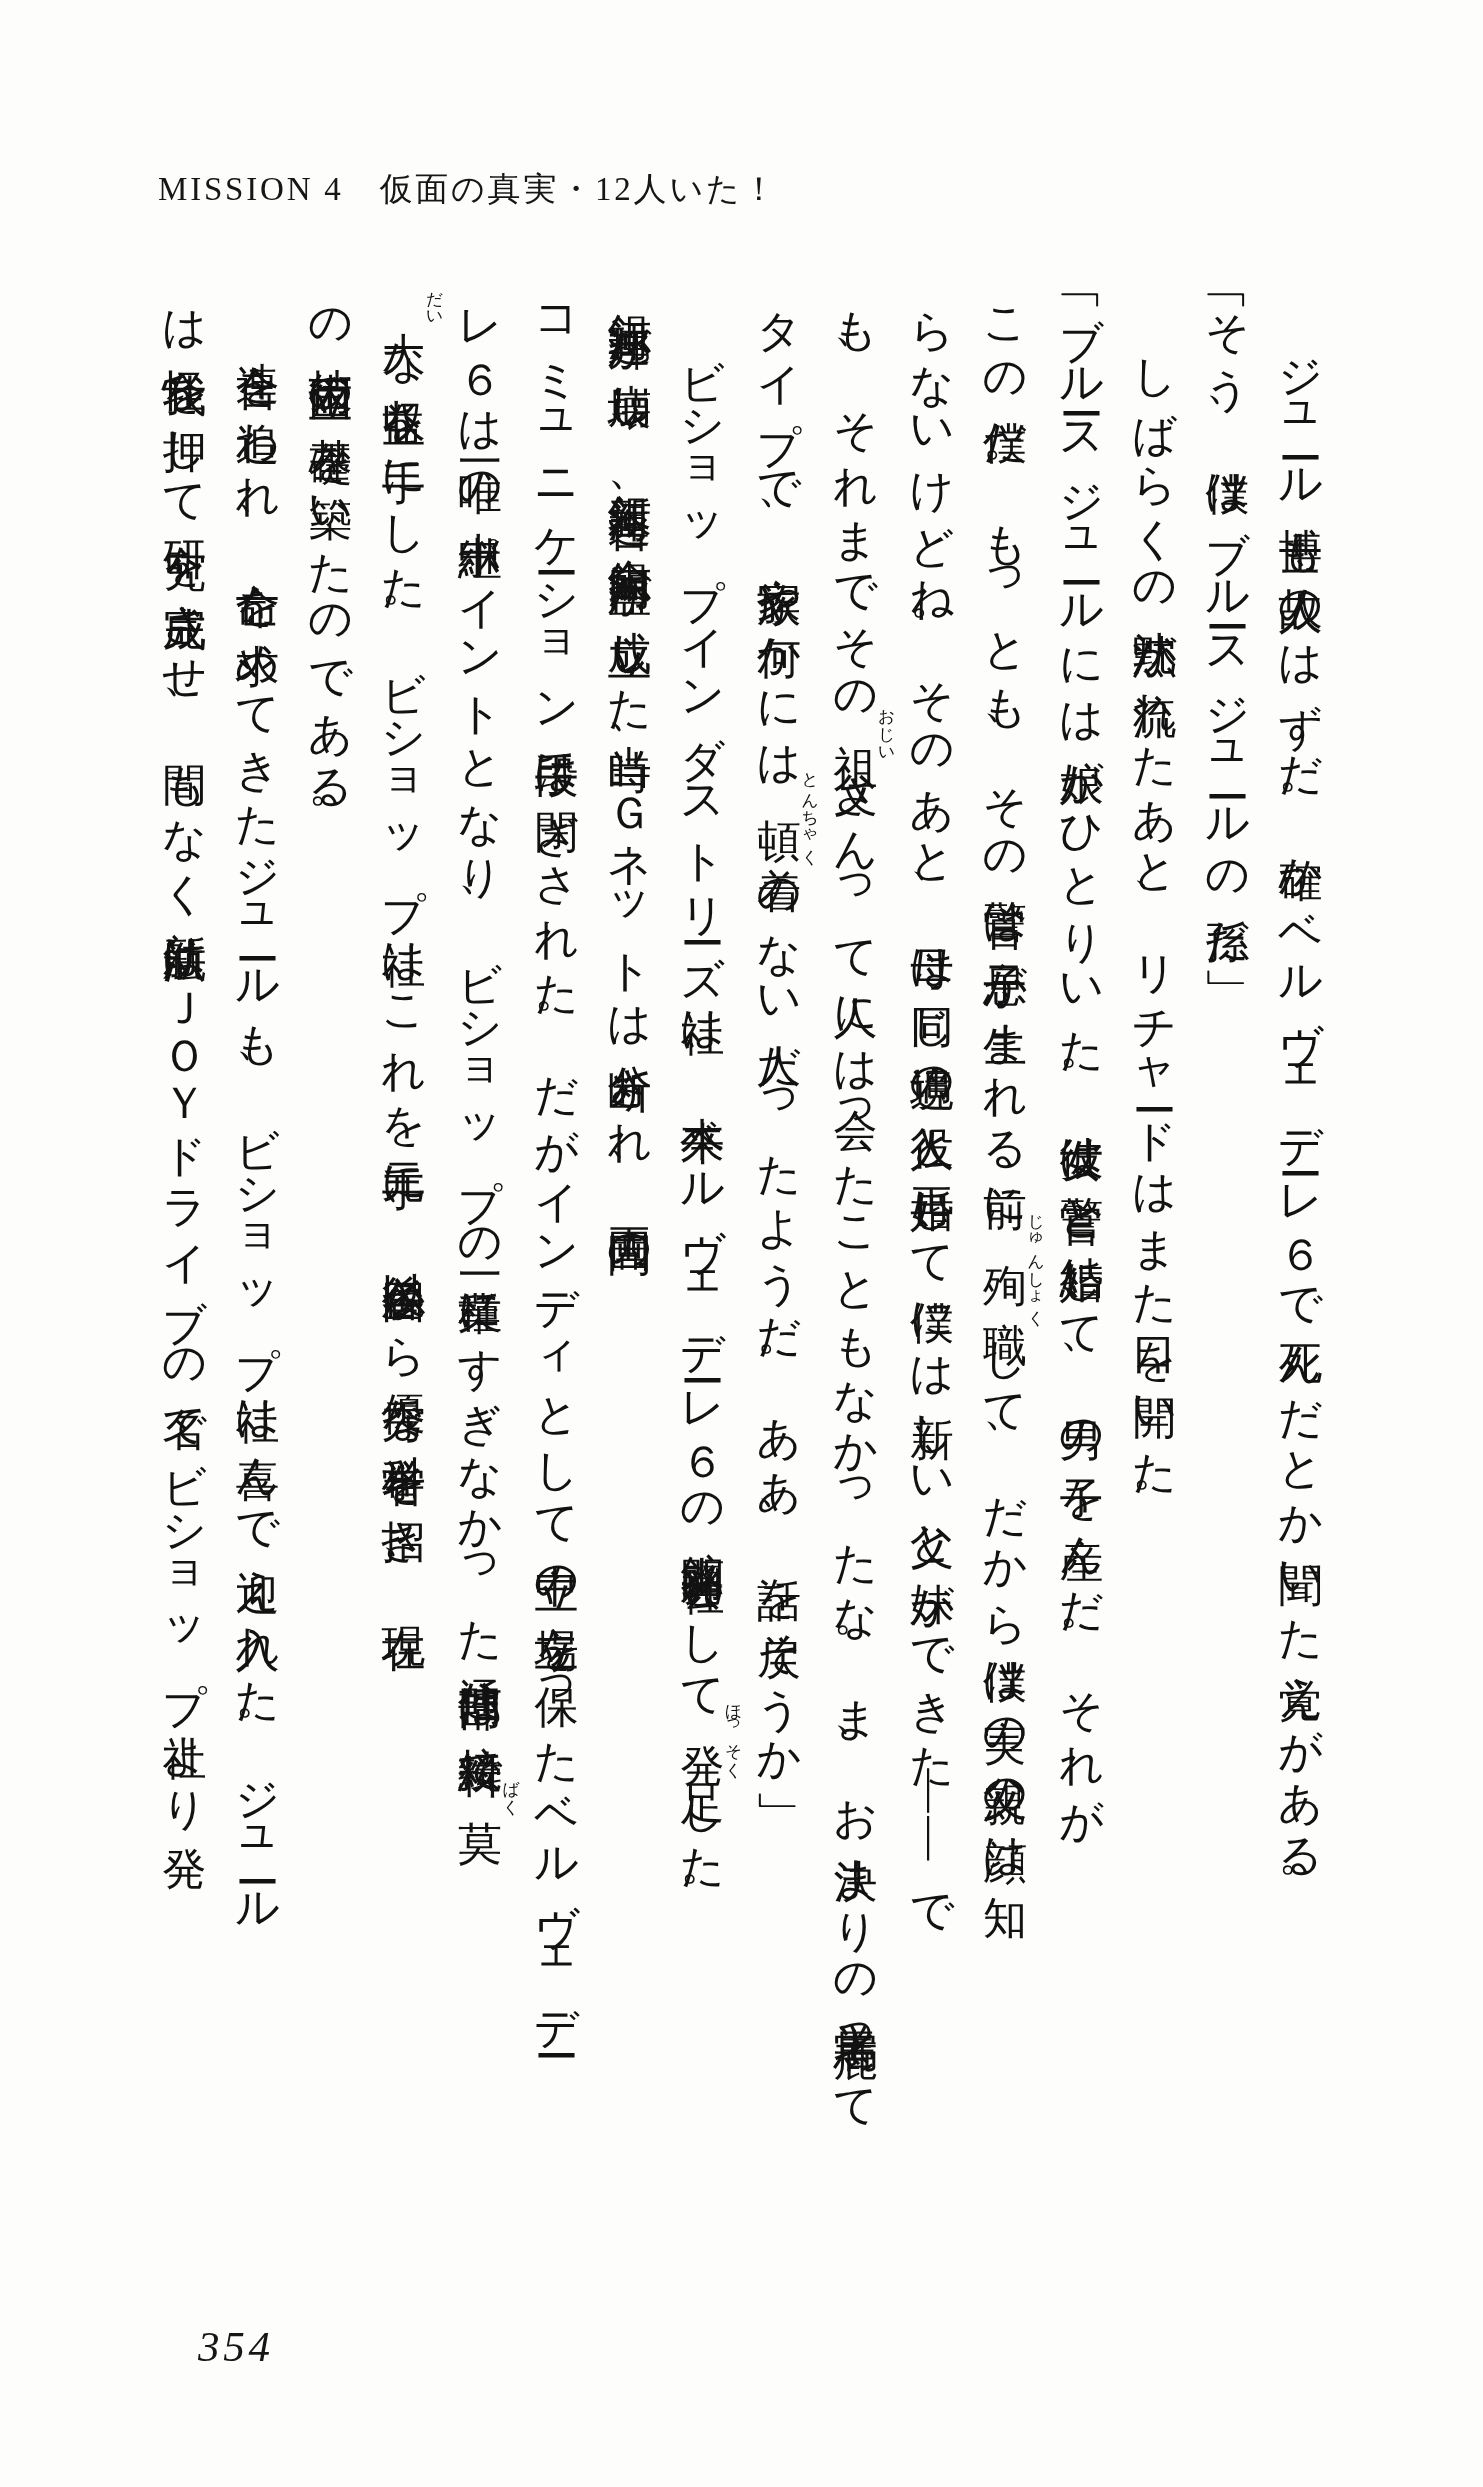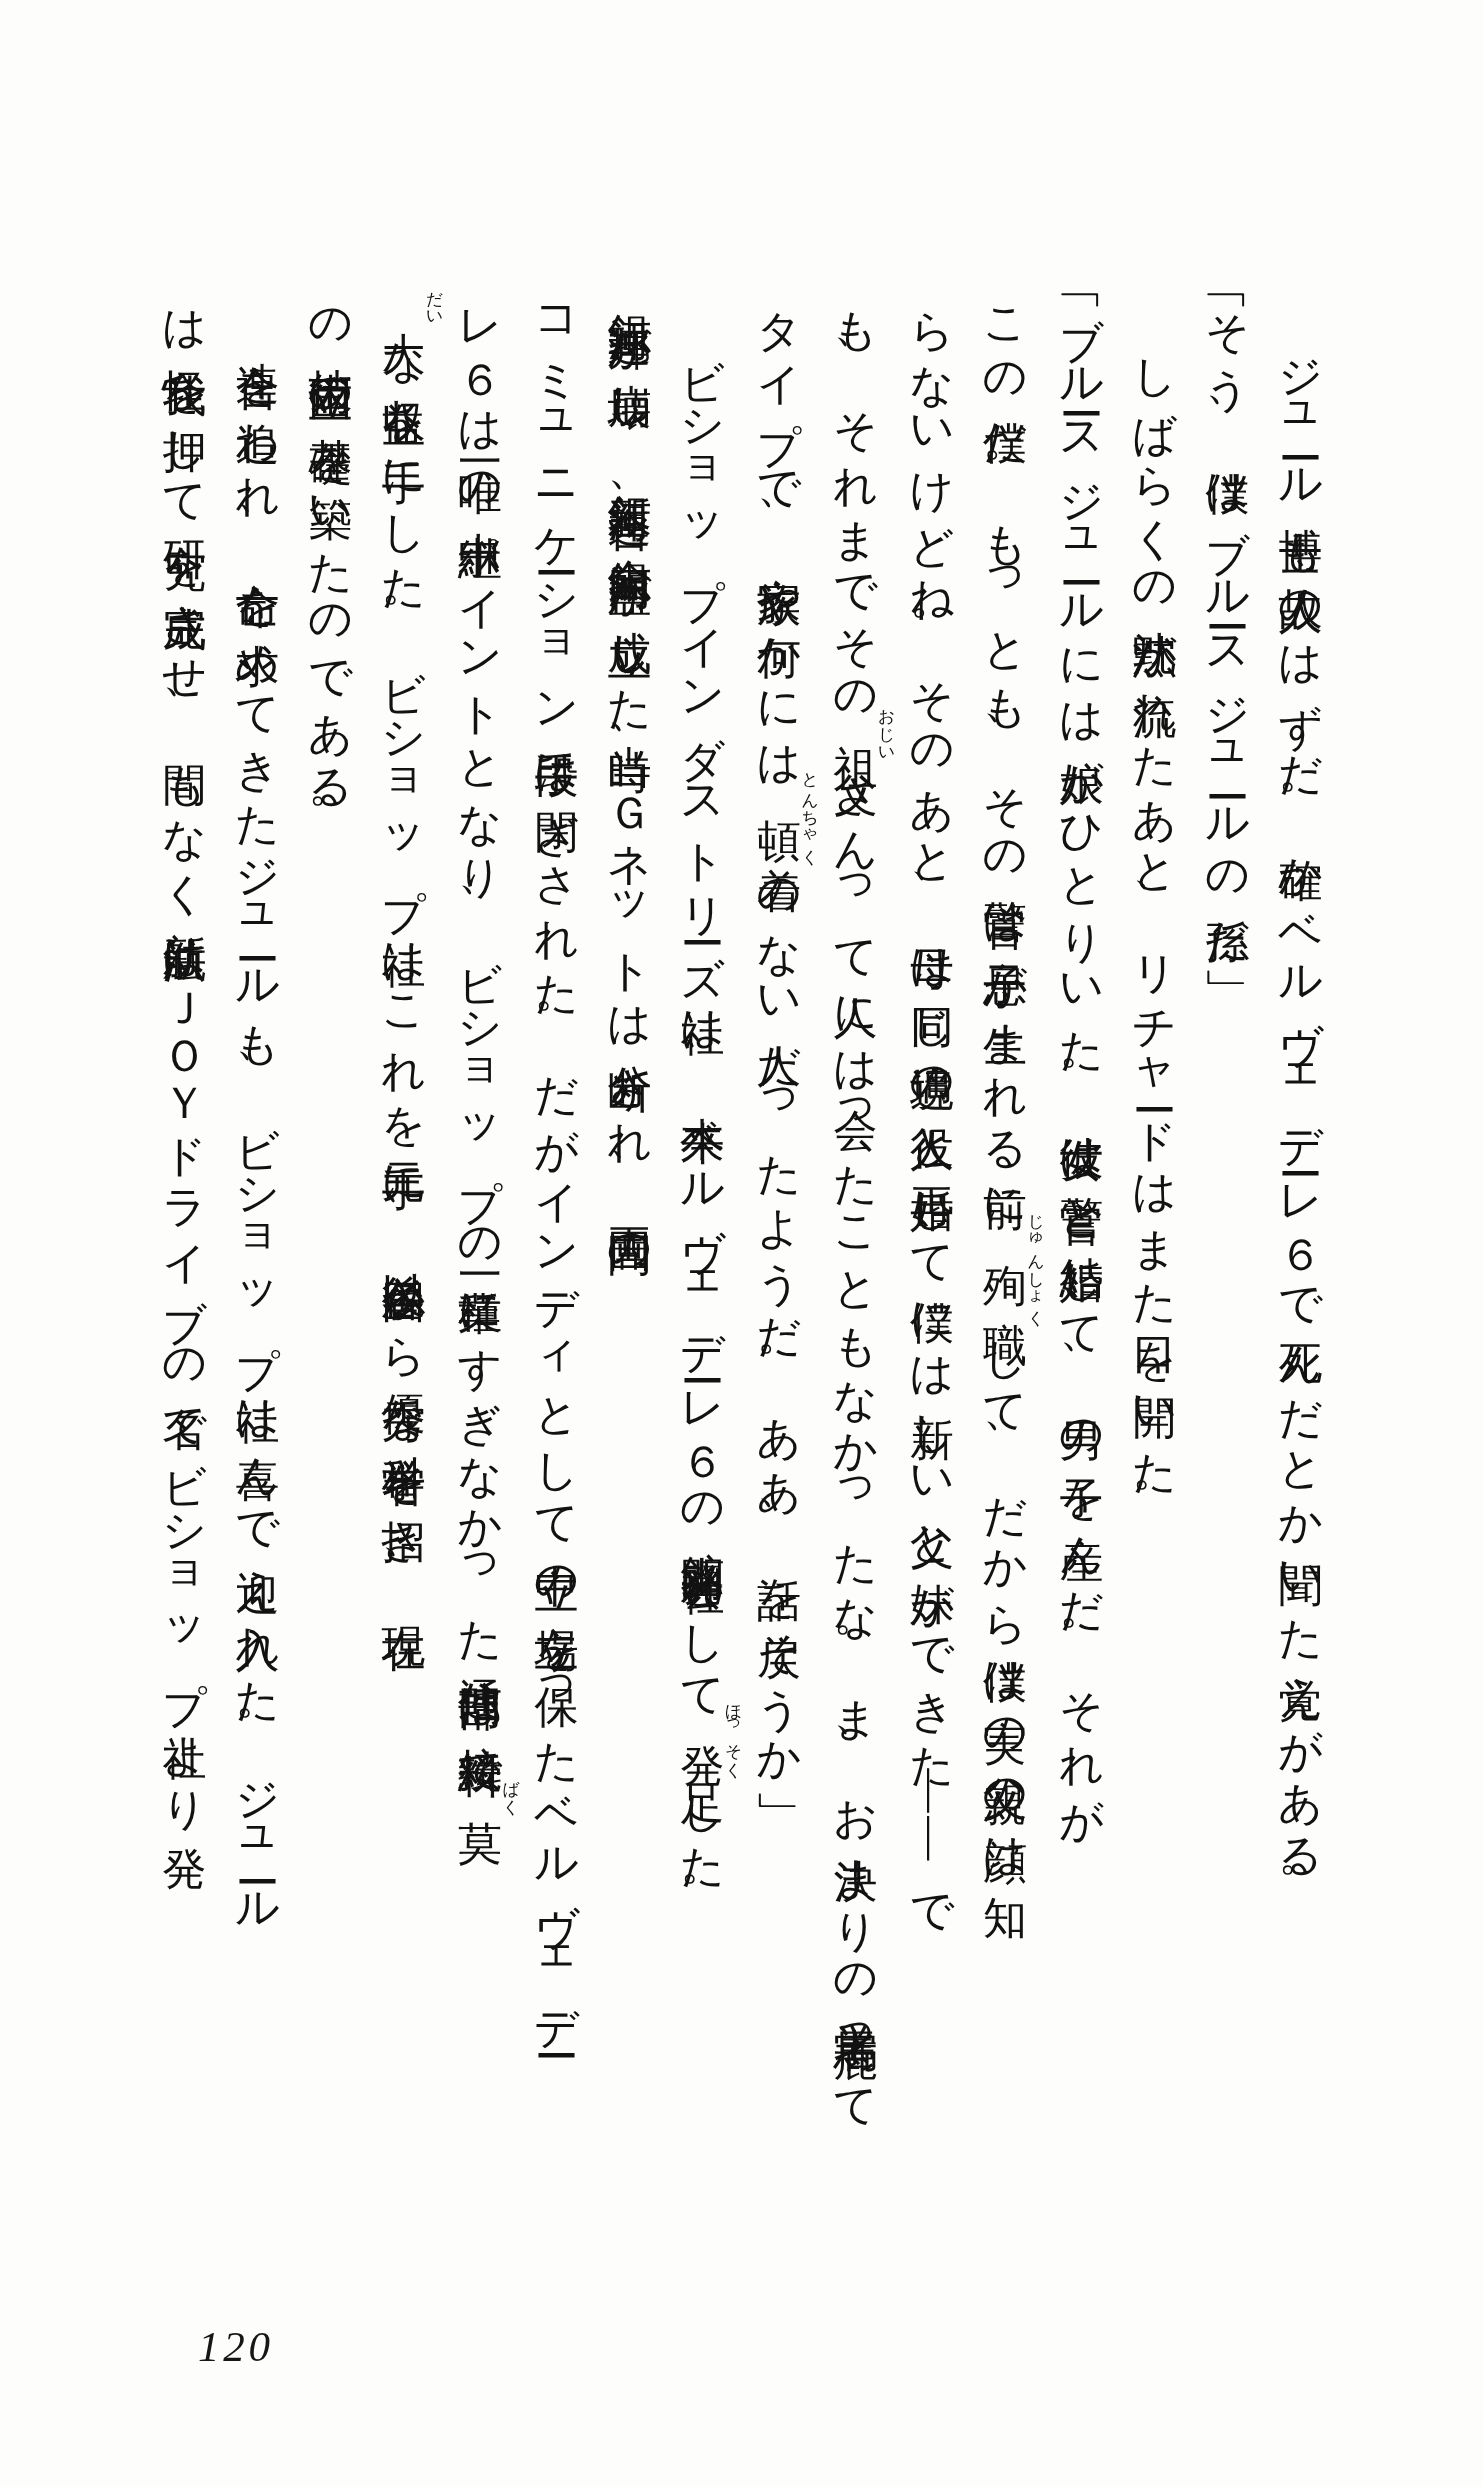--- a/index.html
+++ b/index.html
@@ -57,36 +57,37 @@
     font-style: italic;
     letter-spacing: 3.7px;
     color: #161616;
   }
 </style>
 </head>
 <body>
 
 <div class="page">
 
+  <div class="running-head">MISSION 4　仮面の真実・12人いた！</div>
 
   <div class="text-columns">
       <p class="indent">ジュール博士も故人のはずだ。確かベルヴェデーレ６で死んだとか聞いた覚えがある。</p>
       <p>「そう、僕はブルース゠ジュールの孫だ」</p>
       <p class="indent">しばらくの沈黙が流れたあと、リチャードはまた口を開いた。</p>
       <p>「ブルース゠ジュールには娘がひとりいた。彼女は警官と結婚して、男の子を産んだ。それが</p>
       <p>この僕だ。もっとも、その警官は息子が生まれる前に<ruby>殉職<rt>じゅんしょく</rt></ruby>して、だから僕は実の父親の顔は知</p>
       <p>らないけどね。そのあと、母は同じ境遇の役人と再婚して僕には新しい父と妹ができた――で</p>
       <p>も、それまでその<ruby>祖父<rt>おじい</rt></ruby>さんって人には会ったこともなかったな。ま、お決まりの学者馬鹿って</p>
       <p>タイプで、家族や何かには<ruby>頓着<rt>とんちゃく</rt></ruby>のない人だったようだ。ああ、話を戻そうか」</p>
       <p class="indent">ビショップインダストリーズ社は、本来ベルヴェデーレ６の鉱山開発会社として<ruby>発足<rt>ほっそく</rt></ruby>した。</p>
       <p>銀河連邦が崩壊し、新銀河連合、全銀河同盟が成立した当時、Ｇネットは分断され、両国間の</p>
       <p>コミュニケーション手段は閉ざされた。だがインディとして中立の立場を保ったベルヴェデー</p>
       <p>レ６は唯一の中継ポイントとなり、ビショップの一業種にすぎなかった通信部門は接続料で<ruby>莫<rt>ばく</rt></ruby></p>
       <p><ruby>大<rt>だい</rt></ruby>な収益を手にした。ビショップ社はこれを元手に、以後各国から優秀な科学者を招き、現在</p>
       <p>の技術立国の基礎を築いたのである。</p>
       <p class="indent">連合を追われ、亡命を求めてきたジュールも、ビショップ社は喜んで迎え入れた。ジュール</p>
       <p>は怪我を押して研究を完成させ、間もなく新航法はＪＯＹドライブの名でビショップ社より発</p>
     </div>
 
-  <div class="page-number">120</div>
+  <div class="page-number">354</div>
 
 </div>
 
 
 </body></html>

